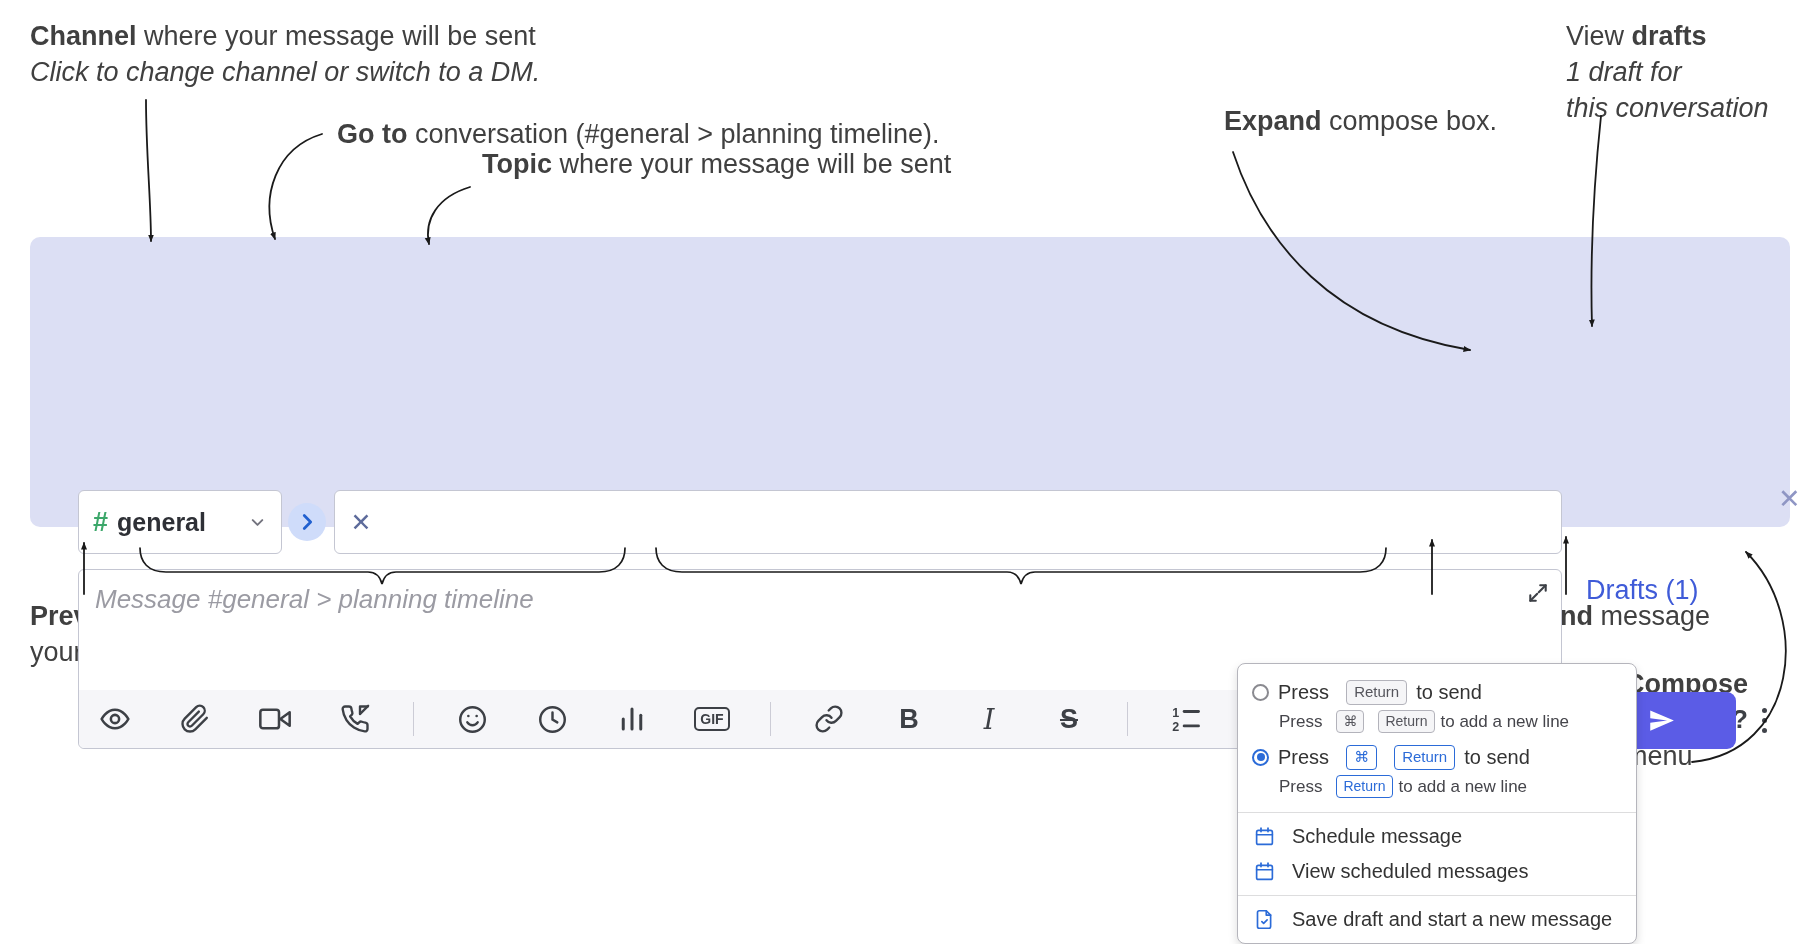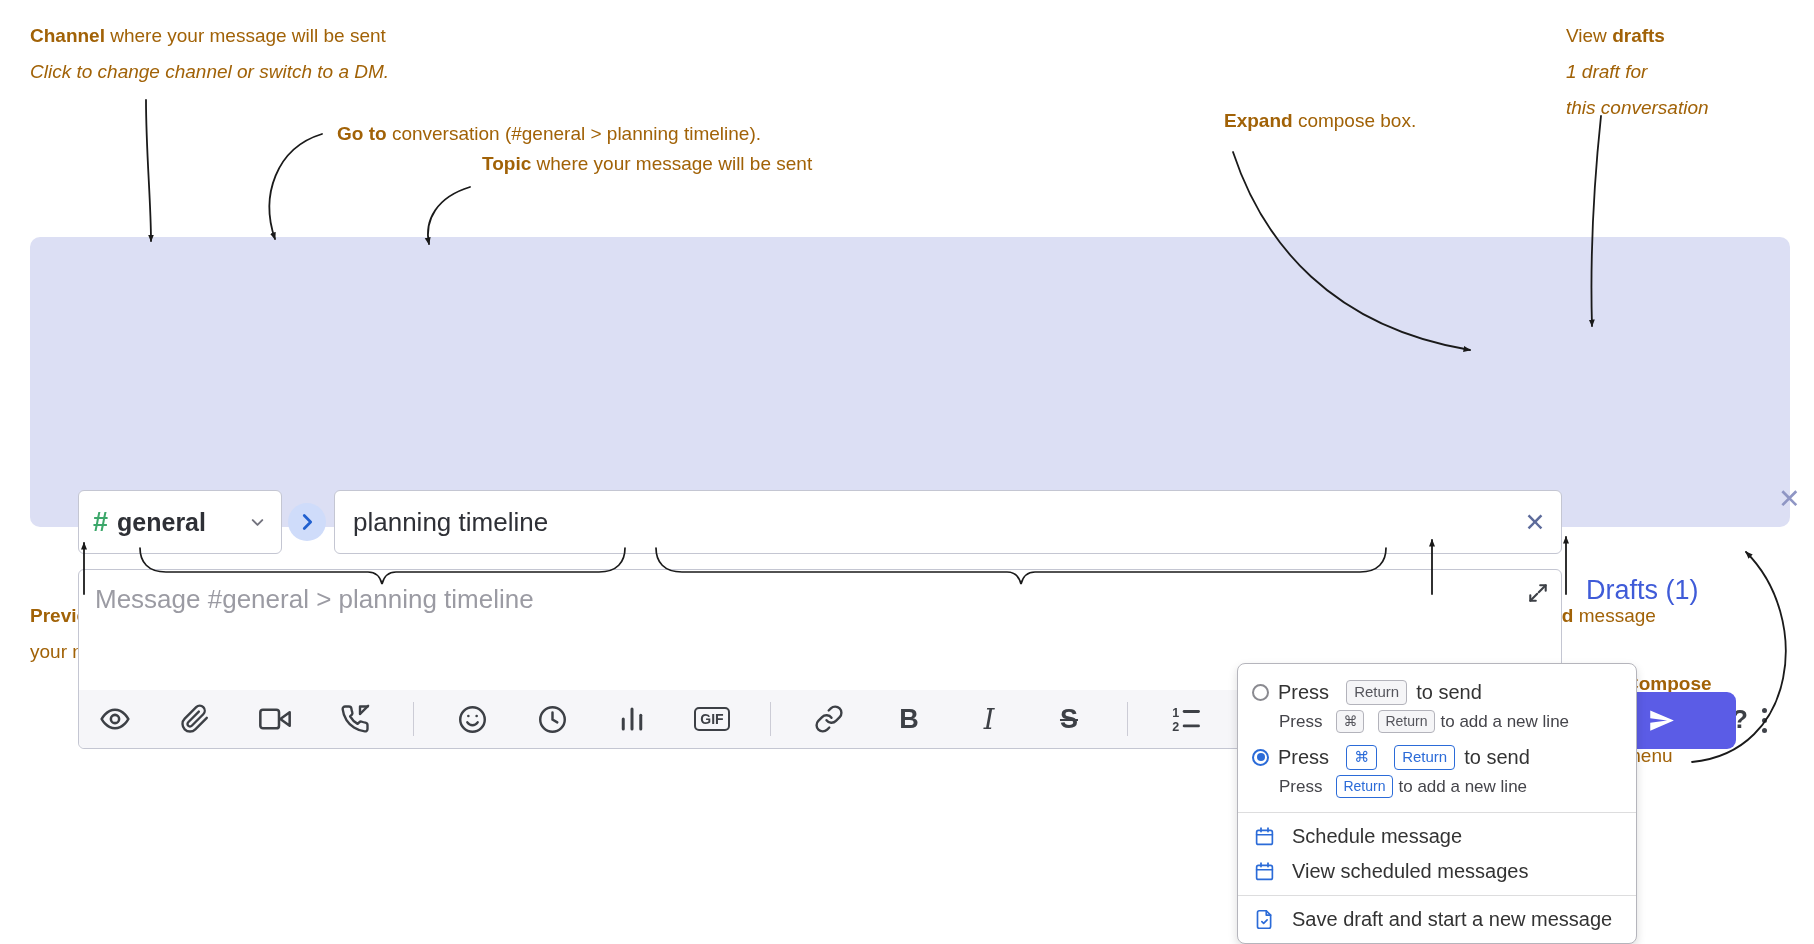--- a/index.html
+++ b/index.html
@@ -1,21 +1,21 @@
 <!DOCTYPE html>
 <html><head>
 <meta charset="utf-8">
 <style>
   html,body{margin:0;padding:0;background:#fff;}
   .page{position:relative;width:1814px;height:944px;background:#ffffff;
         font-family:"Liberation Sans","DejaVu Sans",sans-serif;color:#17191f;overflow:hidden;}
   svg{display:block;}
 
   
-  .ann{position:absolute;font-size:19px;line-height:36px;color:#a16207;white-space:nowrap;}
+  .ann{position:absolute;font-size:27px;line-height:36px;color:#404040;white-space:nowrap;}
   .ann b{font-weight:700;}
   .ann .it{font-style:italic;}
   .center{transform:translateX(-50%);}
 
   
   .compose{position:absolute;left:30px;top:237px;width:1760px;height:290px;
            background:#dcdff4;border-radius:10px;}
   .chan-select{position:absolute;left:48px;top:253px;width:204px;height:64px;background:#fff;
            border:1px solid #c4c6d2;border-radius:6px;display:flex;align-items:center;
            padding:0 14px;box-sizing:border-box;gap:9px;cursor:pointer;}
@@ -29,21 +29,21 @@
   .topic-input{flex:1;border:none;outline:none;font-size:26px;color:#2e3036;background:transparent;
            padding:0 0 0 18px;font-family:inherit;}
   .topic-clear{width:52px;text-align:center;color:#5d6b9b;font-size:25px;cursor:pointer;}
   .compose-close{position:absolute;left:1748px;top:246px;font-size:27px;color:#8f96c4;cursor:pointer;}
   .drafts-link{position:absolute;left:1556px;top:338px;font-size:27px;color:#3f5bd8;cursor:pointer;}
 
   .msg-box{position:absolute;left:48px;top:332px;width:1484px;height:180px;background:#fff;
            border:1px solid #c4c6d2;border-radius:6px;box-sizing:border-box;}
   .msg-input{position:absolute;left:0;top:0;width:100%;height:118px;border:none;outline:none;resize:none;
            background:transparent;padding:14px 56px 0 16px;box-sizing:border-box;
-           font-size:26px;font-family:inherit;color:#333;}
+           font-size:26px;font-family:inherit;color:#333;font-style:italic;}
   .msg-input::placeholder{color:#9b9ba3;opacity:1;}
   .expand-btn{position:absolute;right:12px;top:12px;cursor:pointer;}
   .toolbar{position:absolute;left:0;bottom:0;width:100%;height:58px;background:#f6f6f9;
            border-radius:0 0 6px 6px;display:flex;align-items:center;padding:0 14px;gap:36px;
            box-sizing:border-box;}
   .tool{width:44px;height:44px;display:flex;align-items:center;justify-content:center;
            color:#3d4046;cursor:pointer;flex:0 0 auto;}
   .tdiv{width:1px;height:34px;background:#ccccd6;flex:0 0 auto;}
   .t-bold{font-size:27px;font-weight:800;}
   .t-italic{font-size:27px;font-style:italic;font-family:"DejaVu Serif",serif;}
@@ -146,21 +146,20 @@
       </span>
     </div>
 
     <div class="goto-btn">
       <svg width="22" height="22" viewBox="0 0 24 24" fill="none" stroke="#2160cf" stroke-width="3" stroke-linecap="round" stroke-linejoin="round">
           <polyline points="9 5 16 12 9 19"></polyline>
         </svg>
     </div>
 
     <div class="topic-wrap">
-      <input class="topic-input" type="text" value="planning timeline" style="">
       <span class="topic-clear">✕</span>
     </div>
 
     <span class="compose-close">✕</span>
 
     <span class="drafts-link">Drafts (1)</span>
 
     <div class="msg-box">
       <textarea class="msg-input" placeholder="Message #general &gt; planning timeline" style=""></textarea>
       <span class="expand-btn">

